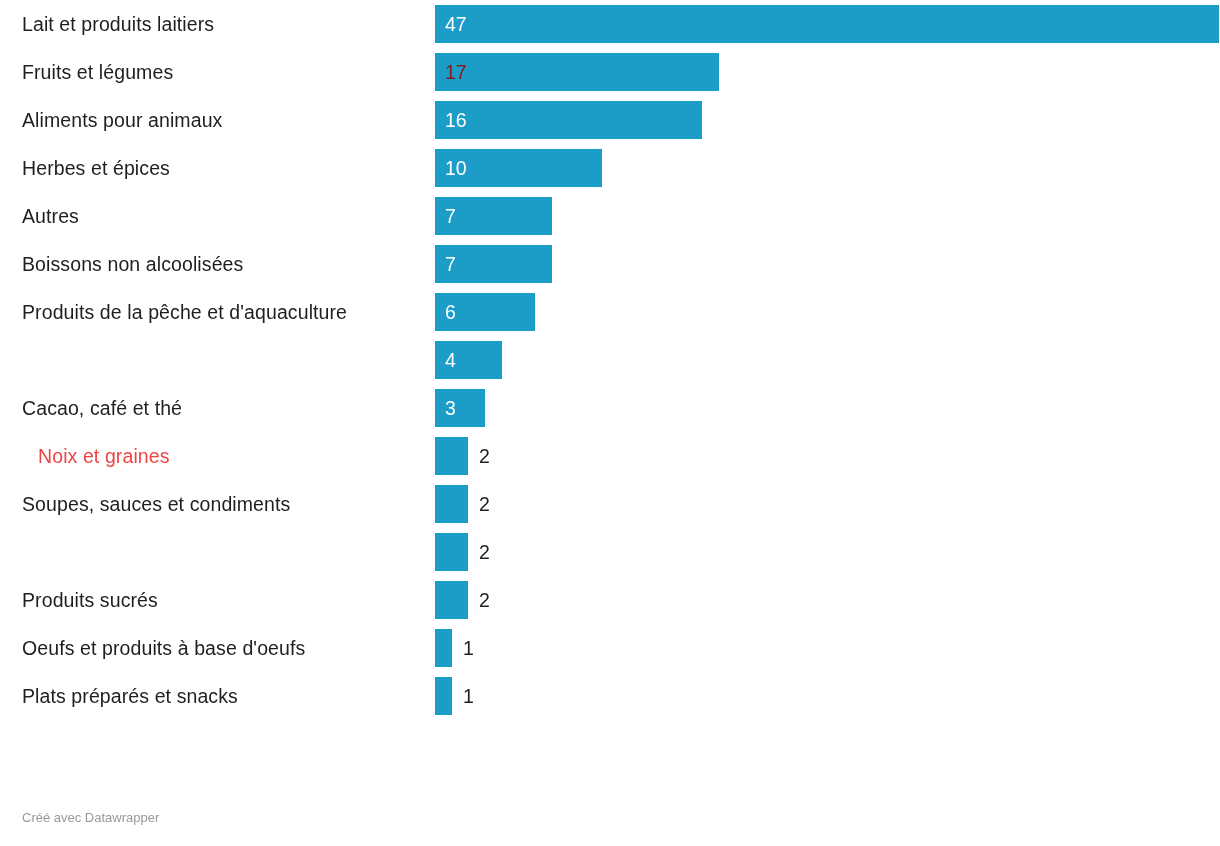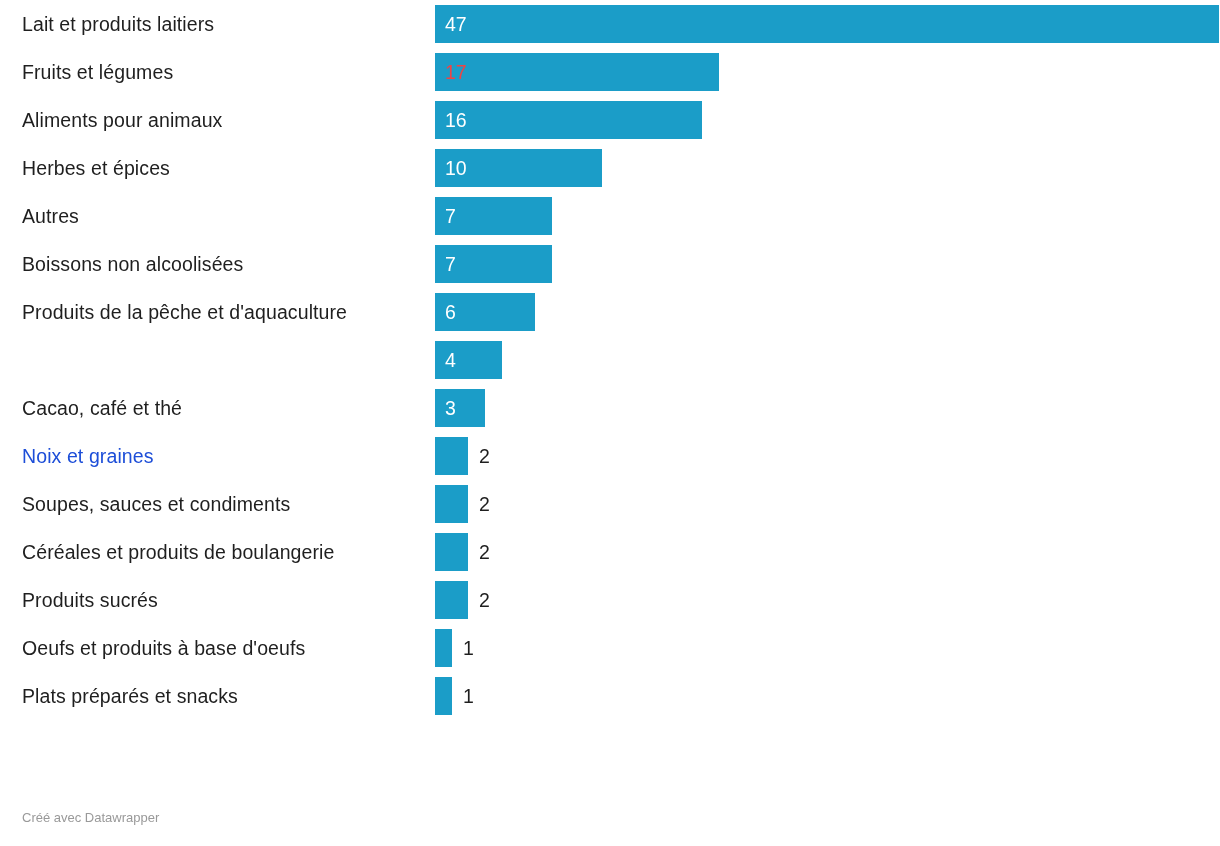--- a/index.html
+++ b/index.html
@@ -93,21 +93,21 @@
         <div class="row-label" style="color: rgb(31, 31, 31);">Lait et produits laitiers</div>
         <div class="bar-area">
           <div class="bar" style="width: 784px; background: rgb(27, 157, 200);"></div>
           <div class="bar-value-in" style="left: 10px; color: rgb(255, 255, 255);">47</div>
         </div>
       </div>
       <div class="row">
         <div class="row-label" style="color: rgb(31, 31, 31);">Fruits et légumes</div>
         <div class="bar-area">
           <div class="bar" style="width: 284px; background: rgb(27, 157, 200);"></div>
-          <div class="bar-value-in" style="left: 10px; color: #ef4444;">17</div>
+          <div class="bar-value-in" style="left: 10px; color: #7f1d1d;">17</div>
         </div>
       </div>
       <div class="row">
         <div class="row-label" style="color: rgb(31, 31, 31);">Aliments pour animaux</div>
         <div class="bar-area">
           <div class="bar" style="width: 267px; background: rgb(27, 157, 200);"></div>
           <div class="bar-value-in" style="left: 10px; color: rgb(255, 255, 255);">16</div>
         </div>
       </div>
       <div class="row">
@@ -145,35 +145,34 @@
         </div>
       </div>
       <div class="row">
         <div class="row-label" style="color: rgb(31, 31, 31);">Cacao, café et thé</div>
         <div class="bar-area">
           <div class="bar" style="width: 50px; background: rgb(27, 157, 200);"></div>
           <div class="bar-value-in" style="left: 10px; color: rgb(255, 255, 255);">3</div>
         </div>
       </div>
       <div class="row">
-        <div class="row-label" style="color: #1d4ed8;">Noix et graines</div>
+        <div class="row-label" style="color: #ef4444; margin-left: 16px;">Noix et graines</div>
         <div class="bar-area">
           <div class="bar" style="width: 33px; background: rgb(27, 157, 200);"></div>
           <div class="bar-value-out" style="left: 44px; color: rgb(31, 31, 31);">2</div>
         </div>
       </div>
       <div class="row">
         <div class="row-label" style="color: rgb(31, 31, 31);">Soupes, sauces et condiments</div>
         <div class="bar-area">
           <div class="bar" style="width: 33px; background: rgb(27, 157, 200);"></div>
           <div class="bar-value-out" style="left: 44px; color: rgb(31, 31, 31);">2</div>
         </div>
       </div>
       <div class="row">
-        <div class="row-label" style="color: rgb(31, 31, 31);">Céréales et produits de boulangerie</div>
         <div class="bar-area">
           <div class="bar" style="width: 33px; background: rgb(27, 157, 200);"></div>
           <div class="bar-value-out" style="left: 44px; color: rgb(31, 31, 31);">2</div>
         </div>
       </div>
       <div class="row">
         <div class="row-label" style="color: rgb(31, 31, 31);">Produits sucrés</div>
         <div class="bar-area">
           <div class="bar" style="width: 33px; background: rgb(27, 157, 200);"></div>
           <div class="bar-value-out" style="left: 44px; color: rgb(31, 31, 31);">2</div>

